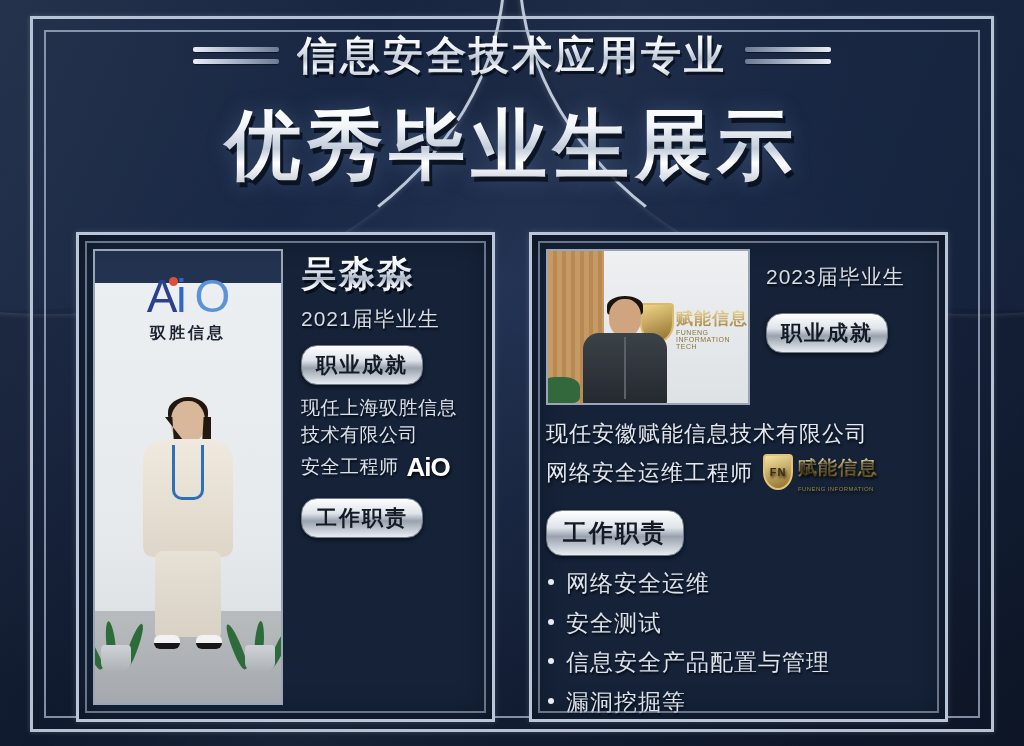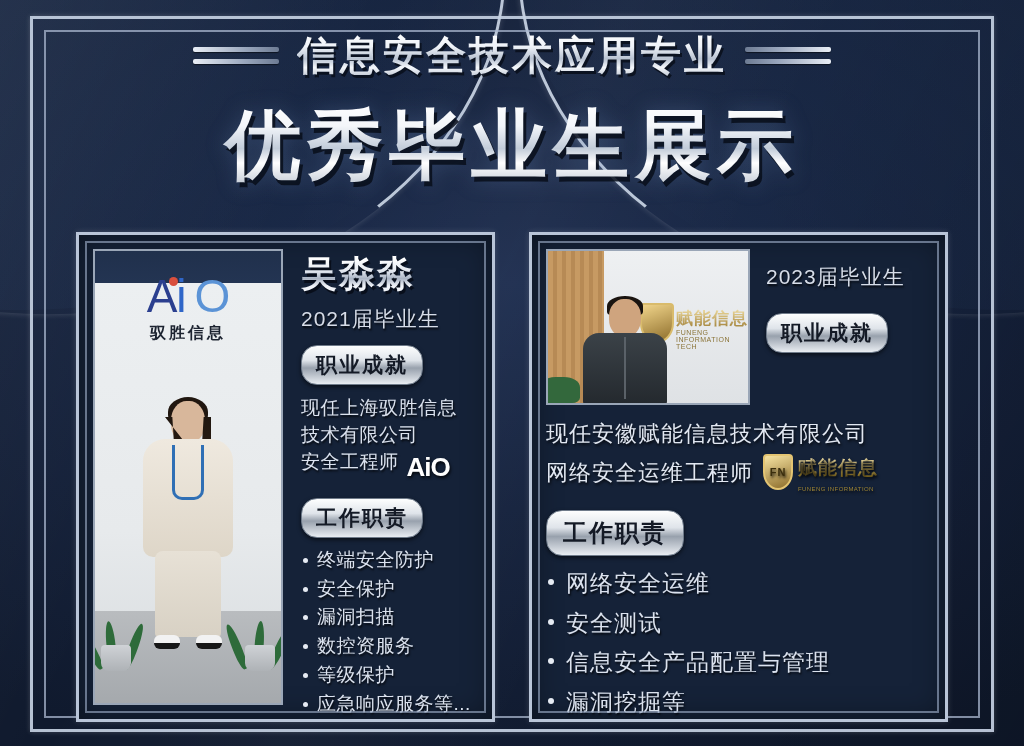--- a/index.html
+++ b/index.html
@@ -116,21 +116,21 @@
     -webkit-background-clip:text;background-clip:text;color:transparent;
     filter:drop-shadow(2px 3px 0 rgba(5,10,20,.8));}
   .grad-year{margin-top:12px;font-size:21px;color:#d7dde8;letter-spacing:1px;
     text-shadow:1px 2px 2px rgba(0,0,0,.75);}
   .pill{display:inline-block;margin-top:12px;padding:5px 14px;border-radius:16px;
     font-size:21px;font-weight:700;color:#141a26;letter-spacing:2px;align-self:flex-start;
     background:linear-gradient(180deg,#fdfefe 0%,#dfe4ea 38%,#98a1ad 58%,#e9edf2 100%);
     border:1px solid #6f7b8a;box-shadow:0 2px 4px rgba(0,0,0,.55);}
   .ach{margin-top:10px;font-size:19px;line-height:1.42;color:#dbe2ee;letter-spacing:.5px;
     text-shadow:1px 2px 2px rgba(0,0,0,.75);}
-  .ach-row{display:flex;gap:8px;flex-wrap:wrap;}
+  .ach-row{display:flex;align-items:center;gap:8px;flex-wrap:wrap;}
   .aio-mark{font-size:26px;font-weight:700;color:#fff;letter-spacing:-1px;
     text-shadow:1px 2px 3px rgba(0,0,0,.8);}
   .duties{margin:8px 0 0 0;padding:0;list-style:none;}
   .duties li{position:relative;padding-left:16px;font-size:19px;line-height:1.52;color:#dbe2ee;
     letter-spacing:.5px;text-shadow:1px 2px 2px rgba(0,0,0,.75);}
   .duties li::before{content:"";position:absolute;left:2px;top:12px;width:5px;height:5px;
     border-radius:50%;background:#e6ebf3;}
 
   
   .card-right .card-body{flex-direction:column;}
@@ -246,28 +246,20 @@
             <div>现任上海驭胜信息</div>
             <div>技术有限公司</div>
             <div class="ach-row">
               <span>安全工程师</span>
               <span class="aio-mark">AiO</span>
             </div>
           </div>
 
           <span class="pill">工作职责</span>
 
-          <ul class="duties">
-            <li>终端安全防护</li>
-            <li>安全保护</li>
-            <li>漏洞扫描</li>
-            <li>数控资服务</li>
-            <li>等级保护</li>
-            <li>应急响应服务等...</li>
-          </ul>
         </div>
 
       </div>
     </div>
 
     <div class="card card-right">
       <div class="card-body">
 
         <div class="r-top">
           <div class="photo photo-r">

